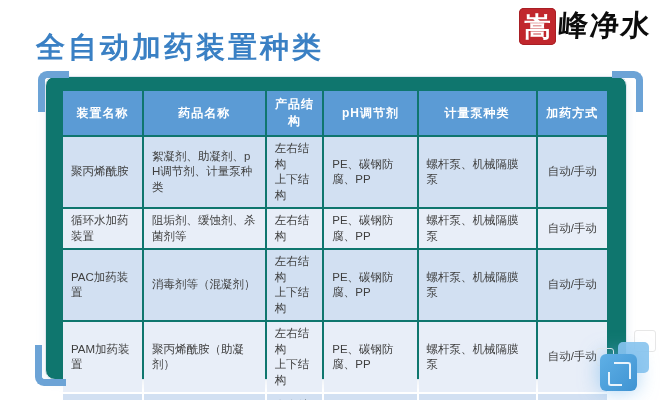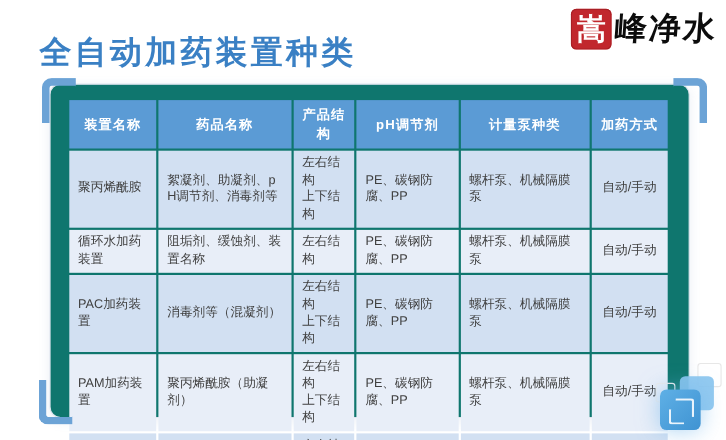--- a/index.html
+++ b/index.html
@@ -94,30 +94,30 @@
             <th>药品名称</th>
             <th>产品结构</th>
             <th>pH调节剂</th>
             <th>计量泵种类</th>
             <th>加药方式</th>
           </tr>
       </thead>
       <tbody>
           <tr>
             <td class="c0">聚丙烯酰胺</td>
-            <td class="c1">絮凝剂、助凝剂、pH调节剂、消毒剂等</td>
+            <td class="c1">絮凝剂、助凝剂、pH调节剂、计量泵种类</td>
             <td class="c2">左右结构
 上下结构</td>
             <td class="c3">PE、碳钢防腐、PP</td>
             <td class="c4">螺杆泵、机械隔膜泵</td>
             <td class="c5">自动/手动</td>
           </tr>
           <tr>
             <td class="c0">循环水加药装置</td>
-            <td class="c1">阻垢剂、缓蚀剂、装置名称</td>
+            <td class="c1">阻垢剂、缓蚀剂、杀菌剂等</td>
             <td class="c2">左右结构</td>
             <td class="c3">PE、碳钢防腐、PP</td>
             <td class="c4">螺杆泵、机械隔膜泵</td>
             <td class="c5">自动/手动</td>
           </tr>
           <tr>
             <td class="c0">PAC加药装置</td>
             <td class="c1">消毒剂等（混凝剂）</td>
             <td class="c2">左右结构
 上下结构</td>

